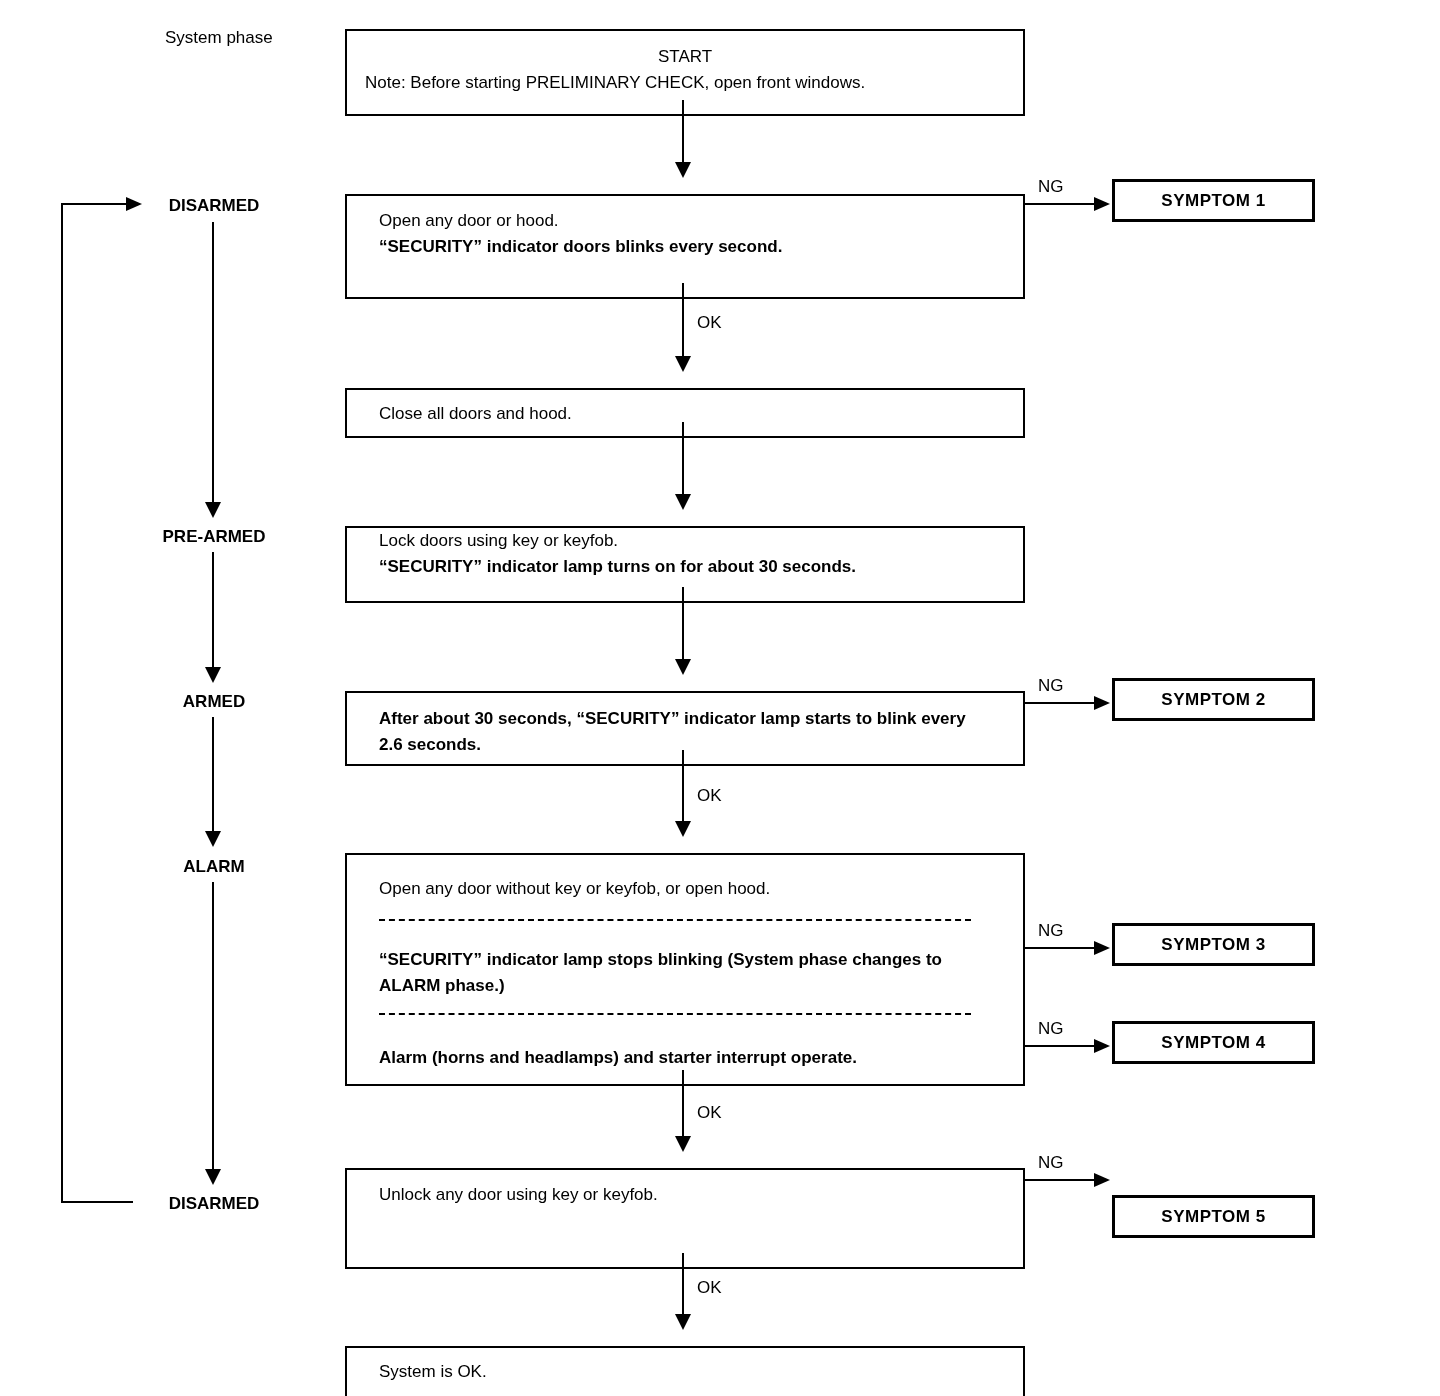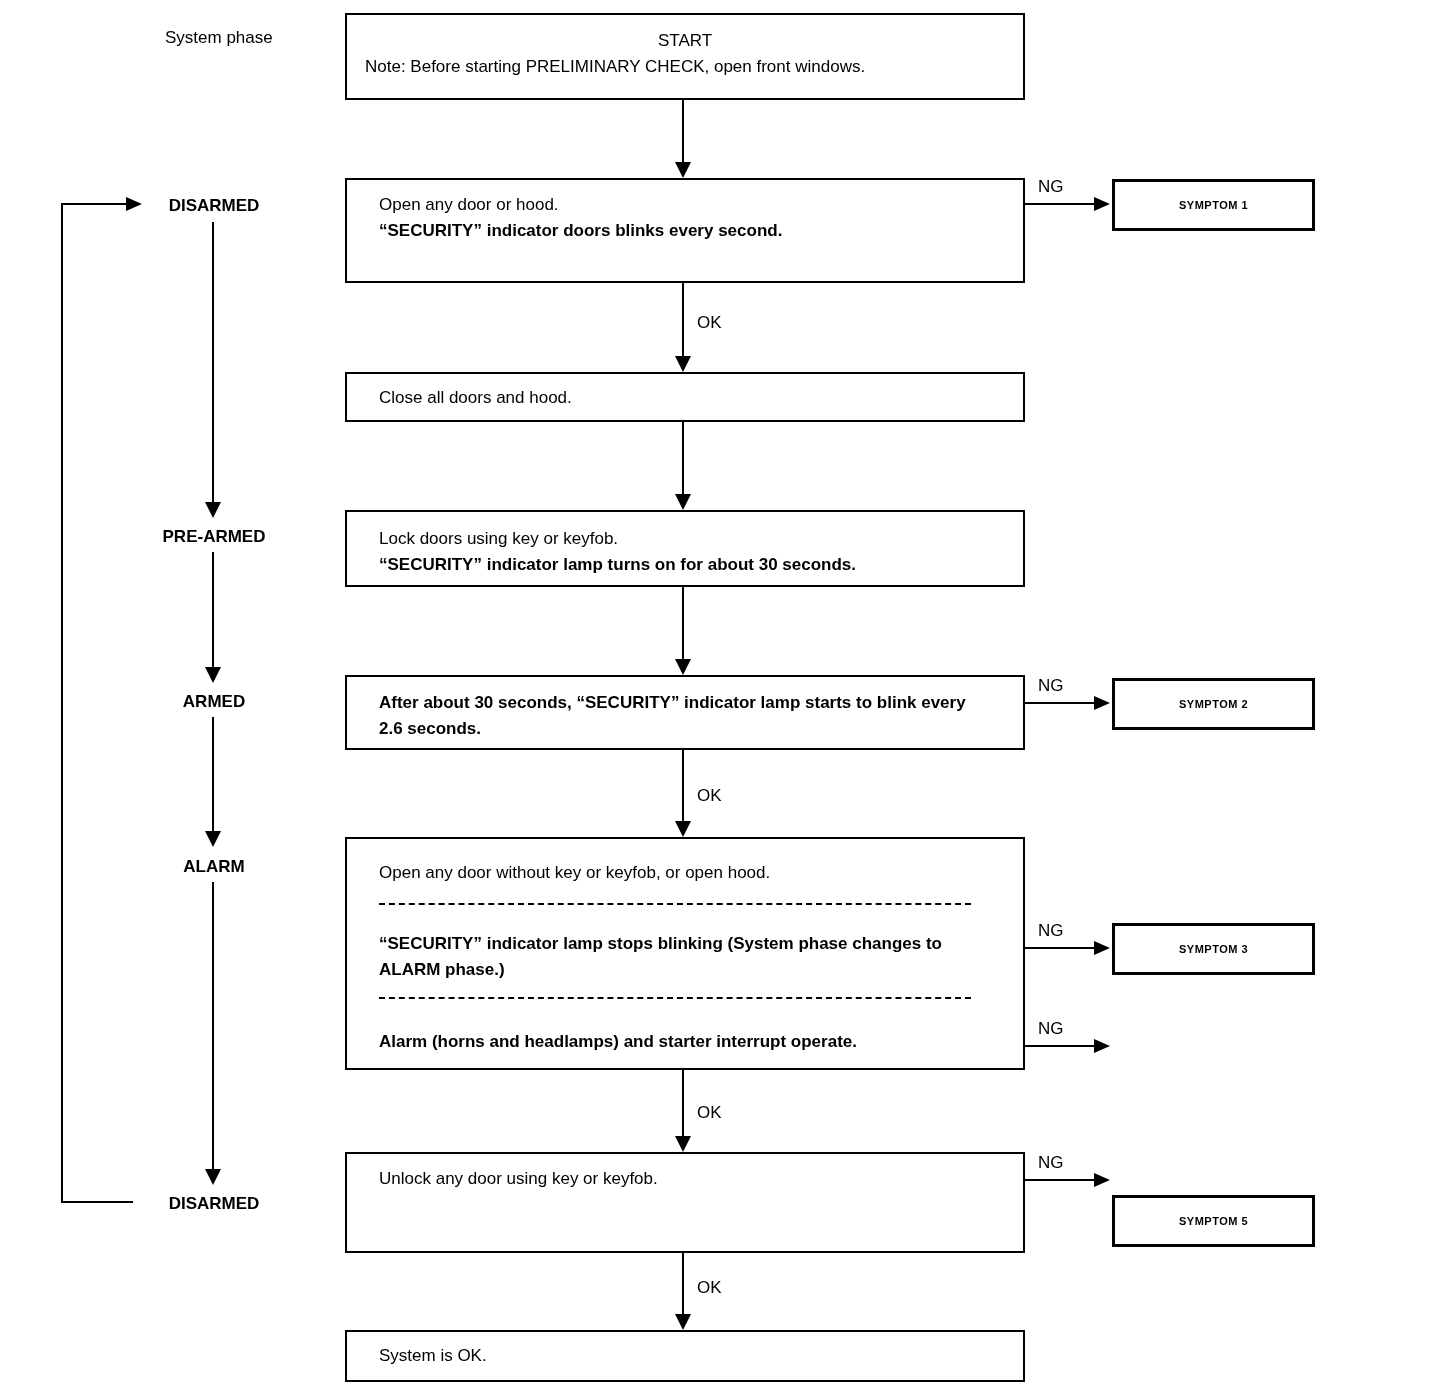--- a/index.html
+++ b/index.html
@@ -3,27 +3,27 @@
 <meta charset="utf-8">
 <style>
   html,body { margin:0; padding:0; background:#fff; }
   #canvas {
     position:relative; width:1440px; height:1396px; background:#ffffff;
     font-family:"Liberation Sans", sans-serif; color:#000; overflow:hidden;
   }
   .box {
     position:absolute; left:345px; width:680px; box-sizing:border-box;
     border:2px solid #000; background:#fff;
-    font-size:17px; line-height:26px; padding:0 32px;
+    font-size:17px; line-height:26px; padding:0 32px;margin-top:16px;
   }
   .sbox {
-    position:absolute; left:1112px; width:203px; height:52px; box-sizing:border-box;
+    position:absolute; left:1112px; width:203px; height:43px; box-sizing:border-box;
     border:3px solid #000; background:#fff;
     display:flex; align-items:center; justify-content:center;
-    font-size:11px; font-weight:bold; letter-spacing:0.5px;
+    font-size:17px; font-weight:bold; letter-spacing:0.5px;
   }
   .b { font-weight:bold; }
   .center { text-align:center; }
   .vline { position:absolute; width:2px; background:#000; }
   .hline { position:absolute; height:2px; background:#000; }
   .ah-down {
     position:absolute; width:0; height:0;
     border-left:8px solid transparent; border-right:8px solid transparent;
     border-top:16px solid #000;
   }
@@ -85,21 +85,21 @@
   <div class="ah-down" style="left:675px; top:356px;"></div>
   <div class="lbl" style="left:697px; top:313px;">OK</div>
 
   <div class="box" style="top:372px; height:50px; padding-top:11px;">
     <div>Close all doors and hood.</div>
   </div>
 
   <div class="vline" style="left:682px; top:422px; height:74px;"></div>
   <div class="ah-down" style="left:675px; top:494px;"></div>
 
-  <div class="box" style="top:510px; height:77px; padding-top:14px;">
+  <div class="box" style="top:510px; height:77px; ">
     <div>Lock doors using key or keyfob.</div>
     <div class="b">“SECURITY” indicator lamp turns on for about 30 seconds.</div>
   </div>
 
   <div class="vline" style="left:682px; top:587px; height:74px;"></div>
   <div class="ah-down" style="left:675px; top:659px;"></div>
 
   <div class="box b" style="top:675px; height:75px; padding-top:13px;">
     <div>After about 30 seconds, “SECURITY” indicator lamp starts to blink every 2.6 seconds.</div>
   </div>
@@ -122,20 +122,21 @@
   </div>
 
   <div class="lbl" style="left:1038px; top:921px;">NG</div>
   <div class="hline" style="left:1025px; top:947px; width:71px;"></div>
   <div class="ah-right" style="left:1094px; top:941px;"></div>
   <div class="sbox" style="top:923px;">SYMPTOM 3</div>
 
   <div class="lbl" style="left:1038px; top:1019px;">NG</div>
   <div class="hline" style="left:1025px; top:1045px; width:71px;"></div>
   <div class="ah-right" style="left:1094px; top:1039px;"></div>
+  <div class="sbox" style="top:1021px;">SYMPTOM 4</div>
 
   <div class="vline" style="left:682px; top:1070px; height:68px;"></div>
   <div class="ah-down" style="left:675px; top:1136px;"></div>
   <div class="lbl" style="left:697px; top:1103px;">OK</div>
 
   <div class="box" style="top:1152px; height:101px; padding-top:12px;">
     <div>Unlock any door using key or keyfob.</div>
   </div>
 
   <div class="lbl" style="left:1038px; top:1153px;">NG</div>

